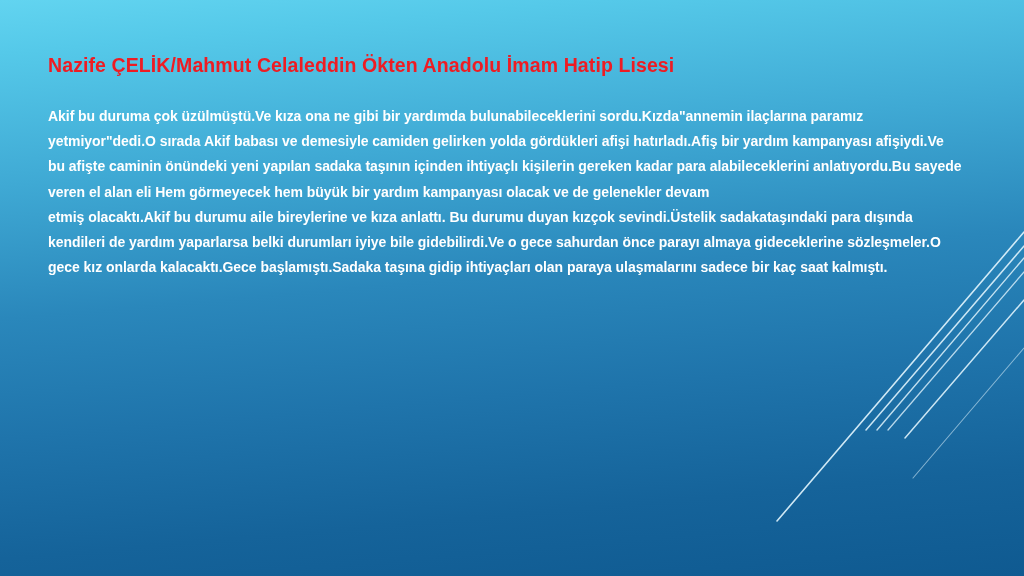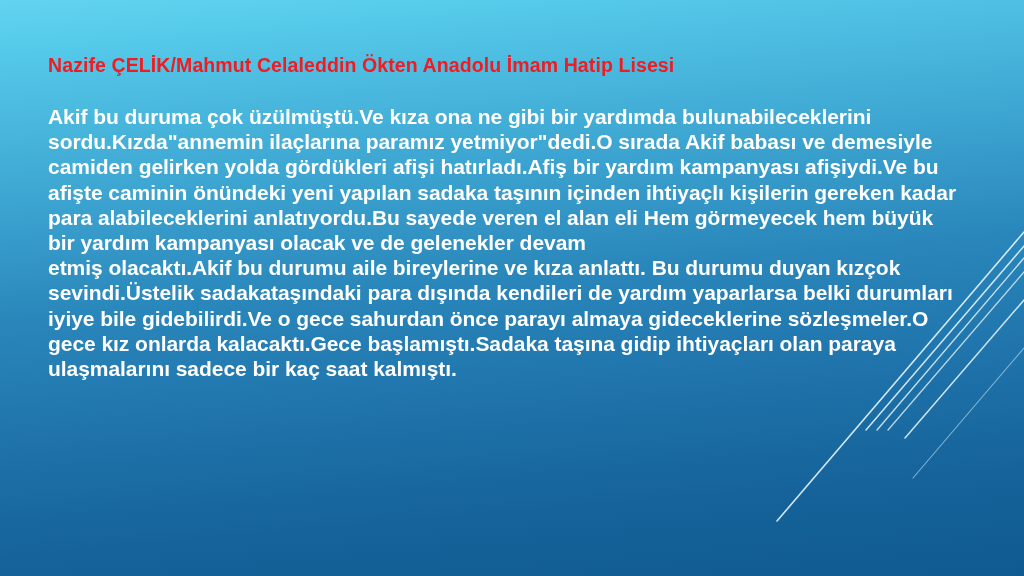--- a/index.html
+++ b/index.html
@@ -59,21 +59,21 @@
     line-height: 1.25;
     white-space: nowrap;
   }
 
   .slide-body {
     position: absolute;
     left: 48px;
     top: 104px;
     width: 916px;
     color: #ffffff;
-    font-size: 21px;
+    font-size: 14px;
     font-weight: bold;
     line-height: 25.2px;
     letter-spacing: -0.05px;
     text-align: left;
   }
 
   .body-para {
     margin: 0;
   }
 </style>

